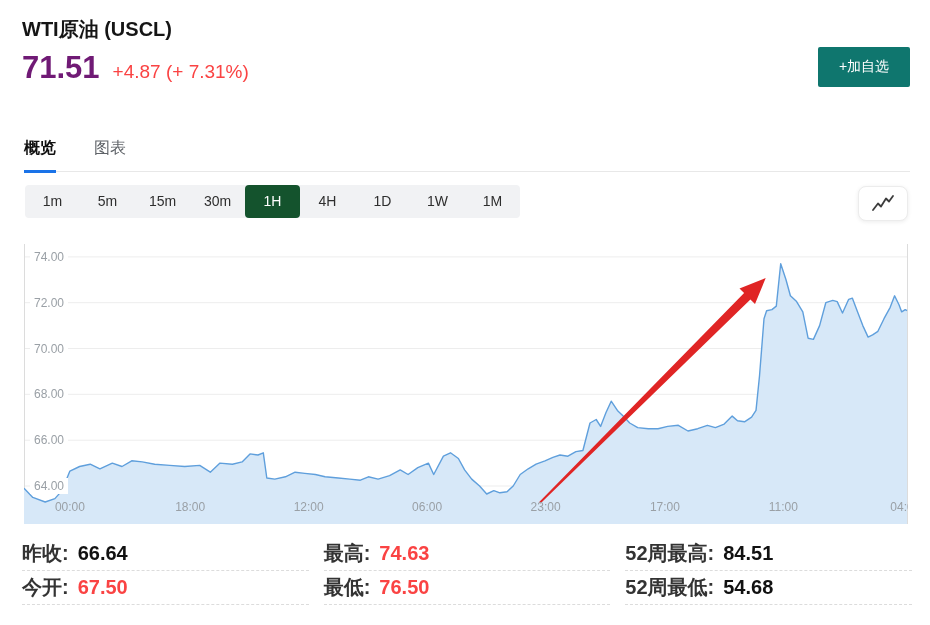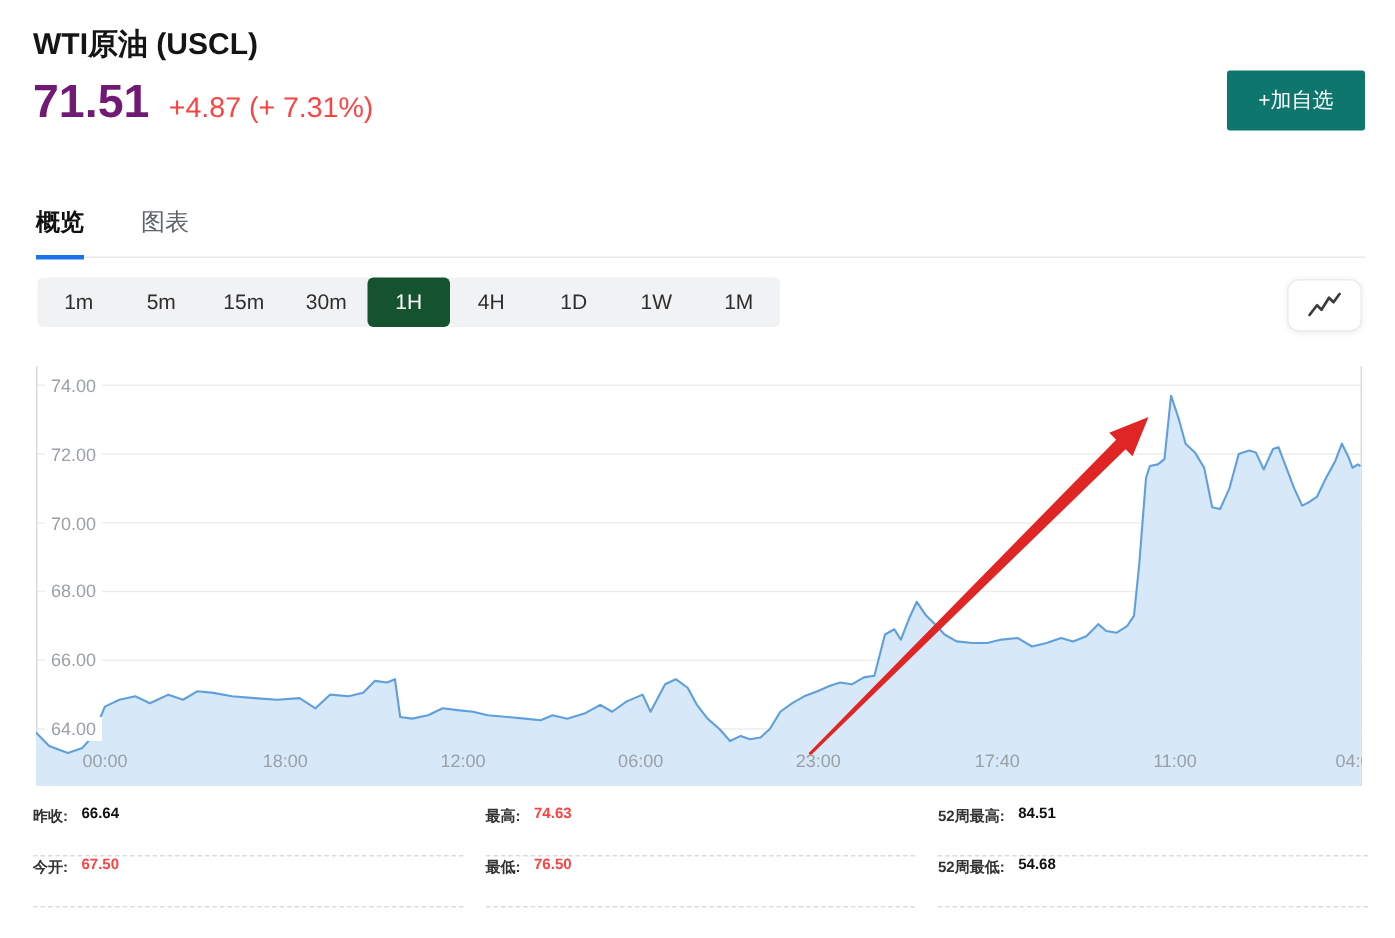--- a/index.html
+++ b/index.html
@@ -25,21 +25,21 @@
             display:flex;align-items:center;justify-content:center;cursor:pointer;}
   .chart-region{position:absolute;left:0;top:240px;width:908px;height:286px;overflow:hidden;}
   .chart-svg{position:absolute;left:24px;top:2px;z-index:1;}
   .ylab{position:absolute;left:30px;padding:0 4px;font-size:12px;line-height:16px;color:#9aa0a6;
         background:#fff;z-index:2;}
   .xlab{position:absolute;top:259px;width:48px;text-align:center;font-size:12px;line-height:16px;
         color:#9aa0a6;z-index:2;}
   .stats{position:absolute;left:22px;top:537px;width:890px;display:flex;}
   .col{width:288px;margin-right:15px;}
   .col:last-child{margin-right:0;}
-  .row{height:33px;display:flex;align-items:flex-start;border-bottom:1px dashed #dcdcdc;font-size:10px;}
+  .row{height:33px;display:flex;align-items:center;border-bottom:1px dashed #dcdcdc;font-size:20px;}
   .lbl{color:#333;font-weight:600;margin-right:9px;}
   .val{font-weight:700;color:#111;}
 </style>
 </head>
 <body>
 
 <div class="wrap">
 
   <div class="title">WTI原油 (USCL)</div>
 
@@ -95,21 +95,21 @@
         <div class="ylab" style="top: 100.523px;">70.00</div>
         <div class="ylab" style="top: 54.7067px;">72.00</div>
         <div class="ylab" style="top: 8.89033px;">74.00</div>
       </div>
     <div>
         <div class="xlab" style="left: 45.968px;">00:00</div>
         <div class="xlab" style="left: 166.192px;">18:00</div>
         <div class="xlab" style="left: 284.648px;">12:00</div>
         <div class="xlab" style="left: 403.104px;">06:00</div>
         <div class="xlab" style="left: 521.56px;">23:00</div>
-        <div class="xlab" style="left: 640.9px;">17:40</div>
+        <div class="xlab" style="left: 640.9px;">17:00</div>
         <div class="xlab" style="left: 759.356px;">11:00</div>
         <div class="xlab" style="left: 881.348px;">04:00</div>
       </div>
   </div>
 
   <div class="stats">
       <div class="col">
         <div class="row">
           <span class="lbl">昨收:</span>
           <span class="val">66.64</span>

